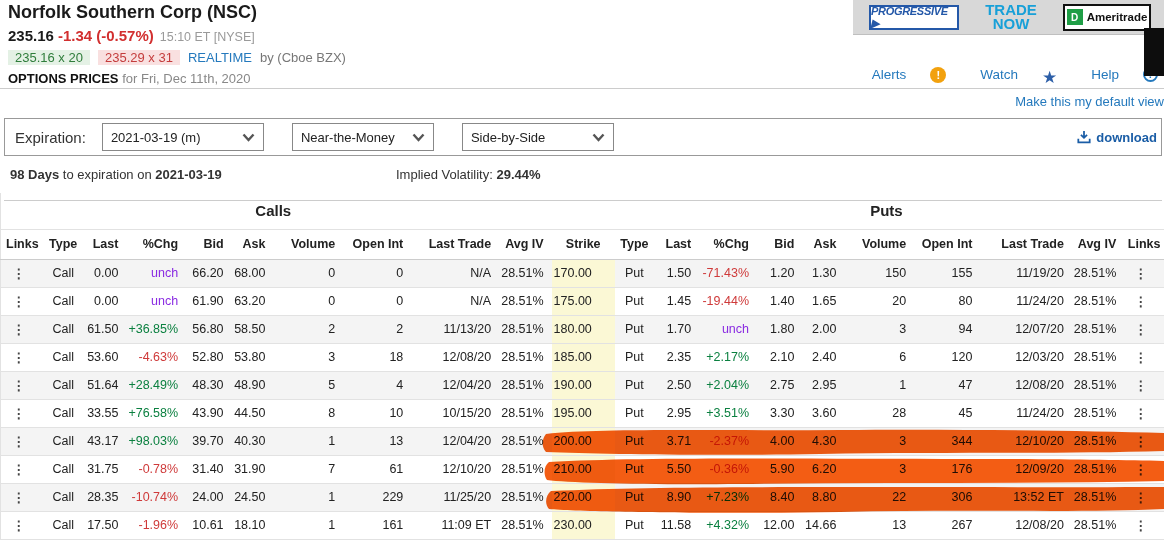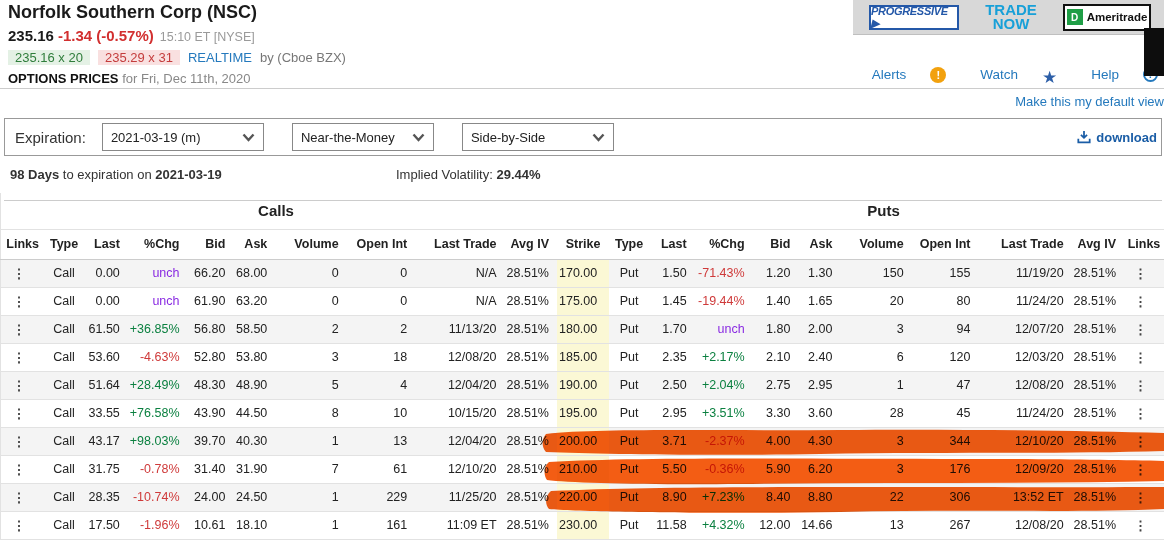--- a/index.html
+++ b/index.html
@@ -54,21 +54,21 @@
   .options-table { position:absolute; left:0; top:193px; width:1164px; border-collapse:collapse; font-size:12.5px; color:#222; border-left:1px solid #e2e2e2; }
   .options-table th, .options-table td { font-weight:normal; padding:0 8px 0 2px; white-space:nowrap; overflow:hidden; }
   .sec-row th { height:36px; font-size:15px; font-weight:bold; text-align:center; border-bottom:1px solid #e2e2e2; }
   .colhead-row th { height:30px; font-weight:bold; text-align:right; border-bottom:1px solid #ccc; }
   .colhead-row th.c { text-align:center; padding:0 2px; }
   .options-table tbody tr { height:28px; border-bottom:1px solid #e2e2e2; }
   .options-table tbody tr:nth-child(odd) { background:#f4f4f4; }
   .options-table td { text-align:right; }
   .options-table td.c { text-align:center; padding:0 2px; }
   .options-table td.menu { text-align:center; font-weight:bold; color:#444; font-size:13px; cursor:pointer; letter-spacing:1px; }
-  .options-table td.strike { background:var(--strike-bg); padding-right:12px;text-align:right; }
+  .options-table td.strike { background:var(--strike-bg); padding-right:23px;text-align:right; }
   .pos { color:var(--pos); } .neg { color:var(--neg); } .unch { color:var(--unch); }
 
   
   .marker { position:absolute; left:540px; top:425px; width:624px; height:92px; mix-blend-mode:multiply; pointer-events:none; }
   .marker path { fill:var(--hl); opacity:0.96; }
 </style>
 </head>
 <body>
 
 <div class="page">

